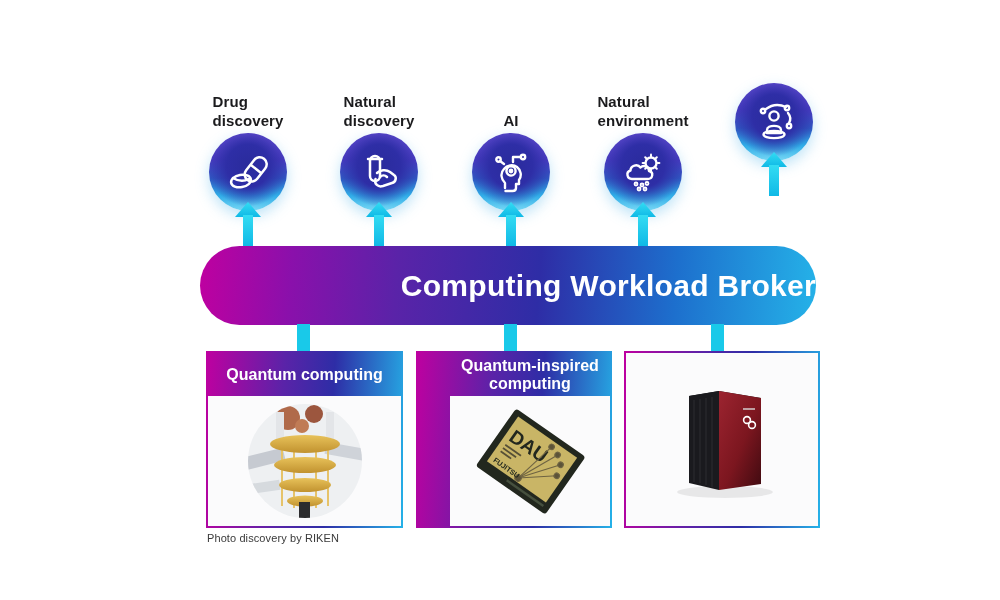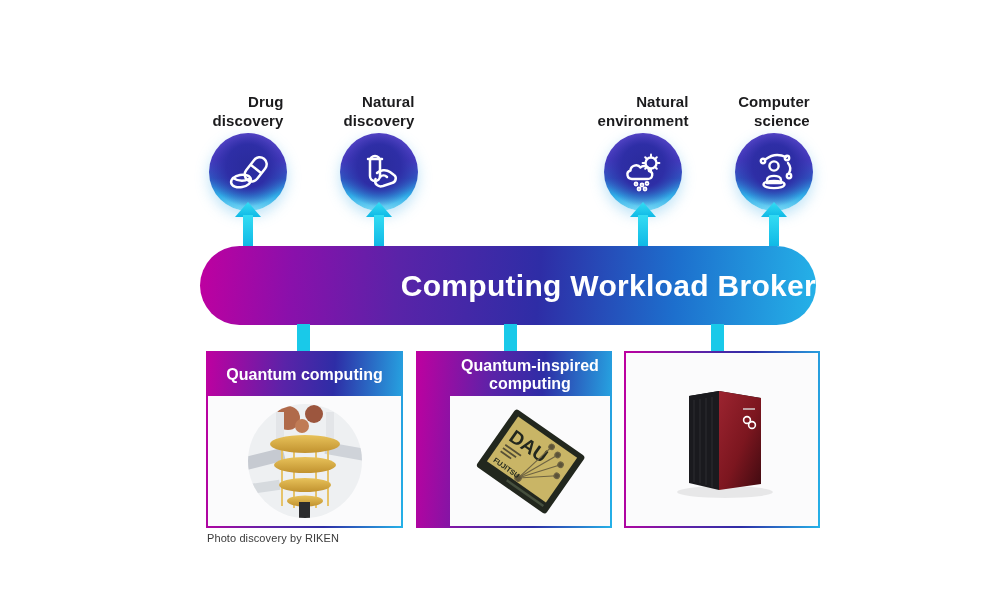--- a/index.html
+++ b/index.html
@@ -1,21 +1,21 @@
 <!DOCTYPE html>
 <html><head>
 <meta charset="utf-8">
 <style>
   html,body{margin:0;padding:0;background:#ffffff;}
   body{font-family:"Liberation Sans",sans-serif;}
   .canvas{position:relative;width:1000px;height:600px;background:#ffffff;overflow:hidden;}
 
   
   .app-col{position:absolute;top:80px;width:150px;display:flex;flex-direction:column;align-items:center;}
-  .app-label{height:50px;display:flex;align-items:flex-end;justify-content:center;text-align:right;
+  .app-label{height:50px;display:flex;align-items:flex-end;justify-content:center;text-align:left;
     font-size:15px;font-weight:700;color:#1b1b1d;line-height:1.28;white-space:pre-line;letter-spacing:.1px;}
   .app-circle{margin-top:3px;width:78px;height:78px;border-radius:50%;position:relative;z-index:1;
     display:flex;align-items:center;justify-content:center;
     background:
       radial-gradient(circle at 50% 42%, #2a2b9c 0%, #2e2ea6 36%, rgba(46,46,166,0) 68%),
       linear-gradient(180deg,#6b53d9 0%,#4a3cc2 34%,#2f57c2 58%,#2fabe7 80%,#79d9f5 100%);
     box-shadow:0 5px 14px rgba(90,185,235,.40);}
   .app-arrow{margin-top:-9px;z-index:2;line-height:0;}
 
   
@@ -81,20 +81,40 @@
       </svg>
     </div>
     <div class="app-arrow">
       <svg width="26" height="44" viewBox="0 0 26 44">
         <polygon points="13,0 26,15 0,15" fill="url(#ag)"></polygon>
         <rect x="8" y="13" width="10" height="31" fill="url(#ag)"></rect>
       </svg>
     </div>
   </div>
 
+  <div class="app-col" style="left:436px;">
+    <div class="app-label">AI</div>
+    <div class="app-circle">
+      <svg class="icon-svg" width="44" height="44" viewBox="0 0 44 44" fill="none" stroke="#ffffff" stroke-width="2.4" stroke-linecap="round" stroke-linejoin="round">
+        <path d="M16 38 v-5 c-4-4-5-10-1-14 c3-4 9-5 13-2 c4 3 5 9 2 13 l0 4 h-3 v4 c0 2-1.5 3-3.5 3 h-7"></path>
+        <circle cx="22" cy="21" r="4.6"></circle>
+        <circle cx="22" cy="21" r="1.2" fill="#ffffff"></circle>
+        <path d="M24 12 v-5 h7"></path>
+        <circle cx="34" cy="7" r="2.2"></circle>
+        <path d="M15 14 l-4-3"></path>
+        <circle cx="9.5" cy="9.5" r="2.2"></circle>
+      </svg>
+    </div>
+    <div class="app-arrow">
+      <svg width="26" height="44" viewBox="0 0 26 44">
+        <polygon points="13,0 26,15 0,15" fill="url(#ag)"></polygon>
+        <rect x="8" y="13" width="10" height="31" fill="url(#ag)"></rect>
+      </svg>
+    </div>
+  </div>
 
   <div class="app-col" style="left:568px;">
     <div class="app-label">Natural
 environment</div>
     <div class="app-circle">
       <svg class="icon-svg" width="44" height="44" viewBox="0 0 44 44" fill="none" stroke="#ffffff" stroke-width="2.4" stroke-linecap="round" stroke-linejoin="round">
         <circle cx="30" cy="13" r="5.5"></circle>
         <g stroke-width="2">
           <line x1="30" y1="4.6" x2="30" y2="6.4"></line>
             <line x1="30" y1="19.6" x2="30" y2="21.4"></line>
@@ -117,22 +137,20 @@
     </div>
     <div class="app-arrow">
       <svg width="26" height="44" viewBox="0 0 26 44">
         <polygon points="13,0 26,15 0,15" fill="url(#ag)"></polygon>
         <rect x="8" y="13" width="10" height="31" fill="url(#ag)"></rect>
       </svg>
     </div>
   </div>
 
   <div class="app-col" style="left:699px;">
-    <div class="app-label">Computer
-science</div>
     <div class="app-circle">
       <svg class="icon-svg" width="44" height="44" viewBox="0 0 44 44" fill="none" stroke="#ffffff" stroke-width="2.4" stroke-linecap="round" stroke-linejoin="round">
         <circle cx="22" cy="16" r="4.6"></circle>
         <path d="M15 30 c0-5.5 14-5.5 14 0 v3 h-14 z"></path>
         <ellipse cx="22" cy="34.5" rx="10.5" ry="3.6"></ellipse>
         <path d="M14 9 q9-7 20-2"></path>
         <circle cx="11" cy="11" r="2.2"></circle>
         <circle cx="35" cy="8" r="2.2"></circle>
         <path d="M36 13 q4 5 1 10"></path>
         <circle cx="37" cy="26" r="2.2"></circle>

